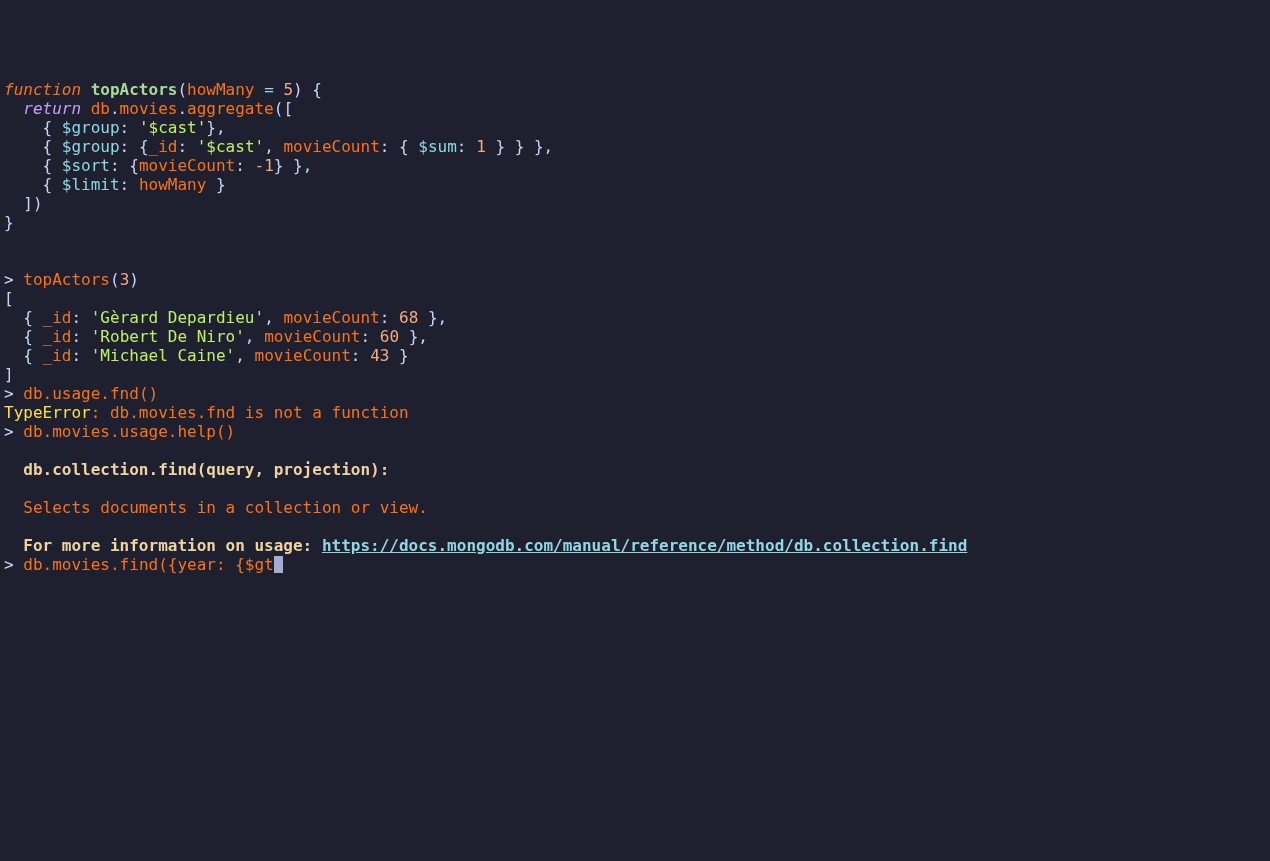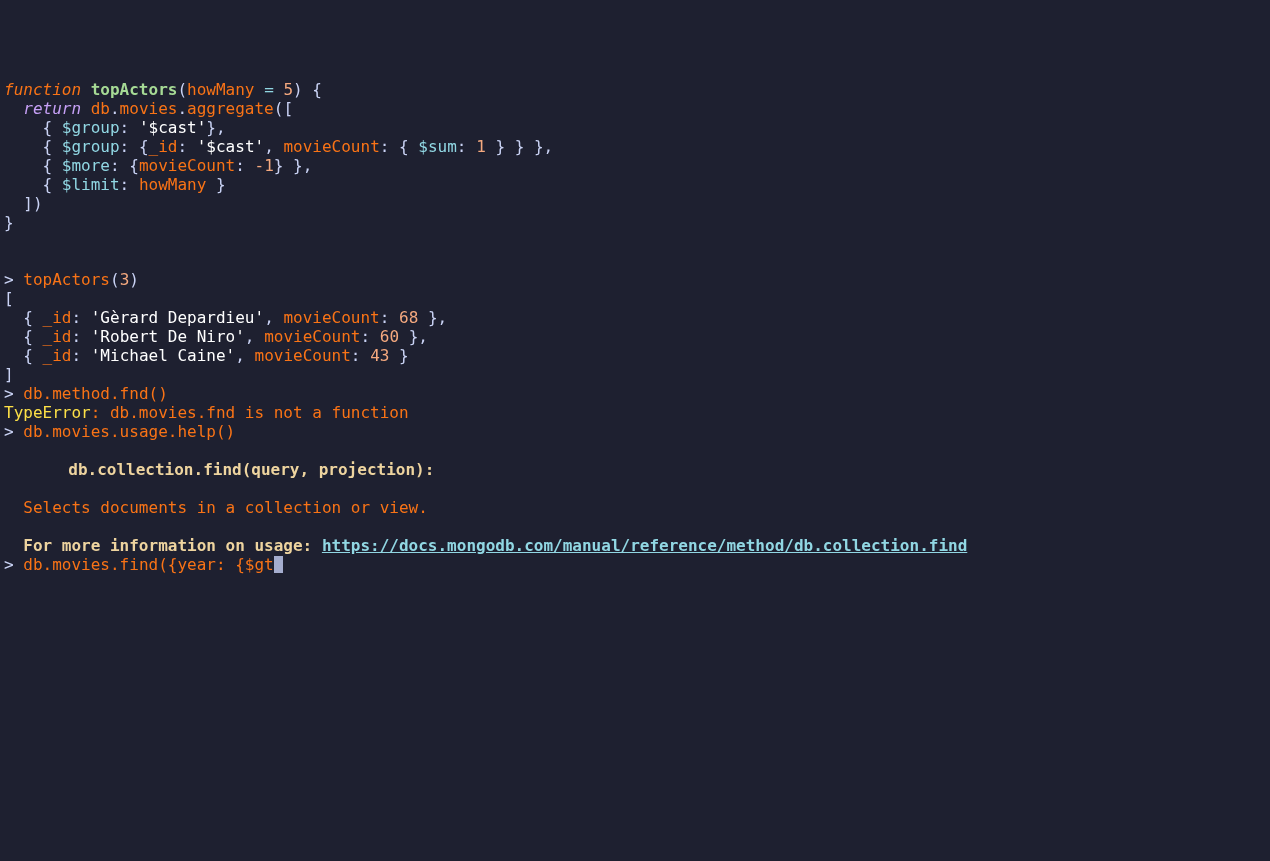--- a/index.html
+++ b/index.html
@@ -15,24 +15,24 @@
     height: 861px;
     overflow: hidden;
   }
   .kw-func   { color: #f97316; font-style: italic; }  
   .fn-name   { color: #a6da95; font-weight: bold; }   
   .kw-return { color: #c6a0f6; font-style: italic; }
   .ident     { color: #f97316; }
   .punct     { color: #cad3f5; }
   .op        { color: #91d7e3; }
   .dollar    { color: #91d7e3; }
-  .str       { color: #ffffff; margin-top: 28px; }
+  .str       { color: #bef264; margin-top: 28px; }
   .num       { color: #f5a97f; }
   .err       { color: #fde047; }
-  .help-sig  { color: #eed49f; font-weight: bold; margin-left: 45px; }
+  .help-sig  { color: #eed49f; font-weight: bold; }
   .help-more { color: #eed49f; font-weight: bold; }
   .help-url  { color: #91d7e3; font-weight: bold; text-decoration: underline; }
   .prompt    { color: #cad3f5; }
   .cursor {
     display: inline-block;
     width: 9px;
     height: 17px;
     background: #a5adce;
     vertical-align: text-bottom;
     margin-bottom: 1px;
@@ -40,33 +40,33 @@
 </style>
 </head>
 <body>
 
 
 
 <div><span><span class="kw-func">function</span> <span class="fn-name">topActors</span><span class="punct">(</span><span class="ident">howMany</span> <span class="op">=</span> <span class="num">5</span><span class="punct">)</span> <span class="punct">{</span></span>
 <span>  <span class="kw-return">return</span> <span class="ident">db</span><span class="punct">.</span><span class="ident">movies</span><span class="punct">.</span><span class="ident">aggregate</span><span class="punct">([</span></span>
 <span>    <span class="punct">{</span> <span class="dollar">$group</span><span class="punct">:</span> <span class="str">'$cast'</span><span class="punct">},</span></span>
 <span>    <span class="punct">{</span> <span class="dollar">$group</span><span class="punct">:</span> <span class="punct">{</span><span class="ident">_id</span><span class="punct">:</span> <span class="str">'$cast'</span><span class="punct">,</span> <span class="ident">movieCount</span><span class="punct">:</span> <span class="punct">{</span> <span class="dollar">$sum</span><span class="punct">:</span> <span class="num">1</span> <span class="punct">}</span> <span class="punct">}</span> <span class="punct">},</span></span>
-<span>    <span class="punct">{</span> <span class="dollar">$more</span><span class="punct">:</span> <span class="punct">{</span><span class="ident">movieCount</span><span class="punct">:</span> <span class="num">-1</span><span class="punct">}</span> <span class="punct">},</span></span>
+<span>    <span class="punct">{</span> <span class="dollar">$sort</span><span class="punct">:</span> <span class="punct">{</span><span class="ident">movieCount</span><span class="punct">:</span> <span class="num">-1</span><span class="punct">}</span> <span class="punct">},</span></span>
 <span>    <span class="punct">{</span> <span class="dollar">$limit</span><span class="punct">:</span> <span class="ident">howMany</span> <span class="punct">}</span></span>
 <span>  <span class="punct">])</span></span>
 <span><span class="punct">}</span></span>
 <span> </span>
 <span> </span>
 <span><span class="prompt">&gt;</span> <span class="ident">topActors</span><span class="punct">(</span><span class="num">3</span><span class="punct">)</span></span>
 <span><span class="punct">[</span></span>
 <span>  <span class="punct">{</span> <span class="ident">_id</span><span class="punct">:</span> <span class="str">'Gèrard Depardieu'</span><span class="punct">,</span> <span class="ident">movieCount</span><span class="punct">:</span> <span class="num">68</span> <span class="punct">},</span></span>
 <span>  <span class="punct">{</span> <span class="ident">_id</span><span class="punct">:</span> <span class="str">'Robert De Niro'</span><span class="punct">,</span> <span class="ident">movieCount</span><span class="punct">:</span> <span class="num">60</span> <span class="punct">},</span></span>
 <span>  <span class="punct">{</span> <span class="ident">_id</span><span class="punct">:</span> <span class="str">'Michael Caine'</span><span class="punct">,</span> <span class="ident">movieCount</span><span class="punct">:</span> <span class="num">43</span> <span class="punct">}</span></span>
 <span><span class="punct">]</span></span>
-<span><span class="prompt">&gt;</span> <span class="ident">db.method.fnd()</span></span>
+<span><span class="prompt">&gt;</span> <span class="ident">db.usage.fnd()</span></span>
 <span><span class="err">TypeError</span><span class="ident">: db.movies.fnd is not a function</span></span>
 <span><span class="prompt">&gt;</span> <span class="ident">db.movies.usage.help()</span></span>
 <span> </span>
 <span>  <span class="help-sig">db.collection.find(query, projection):</span></span>
 <span> </span>
 <span>  <span class="ident">Selects documents in a collection or view.</span></span>
 <span> </span>
 <span>  <span class="help-more">For more information on usage:</span> <span class="help-url">https://docs.mongodb.com/manual/reference/method/db.collection.find</span></span>
 <span><span class="prompt">&gt;</span> <span class="ident">db.movies.find({year: {$gt</span><span class="cursor"></span></span></div>
 

